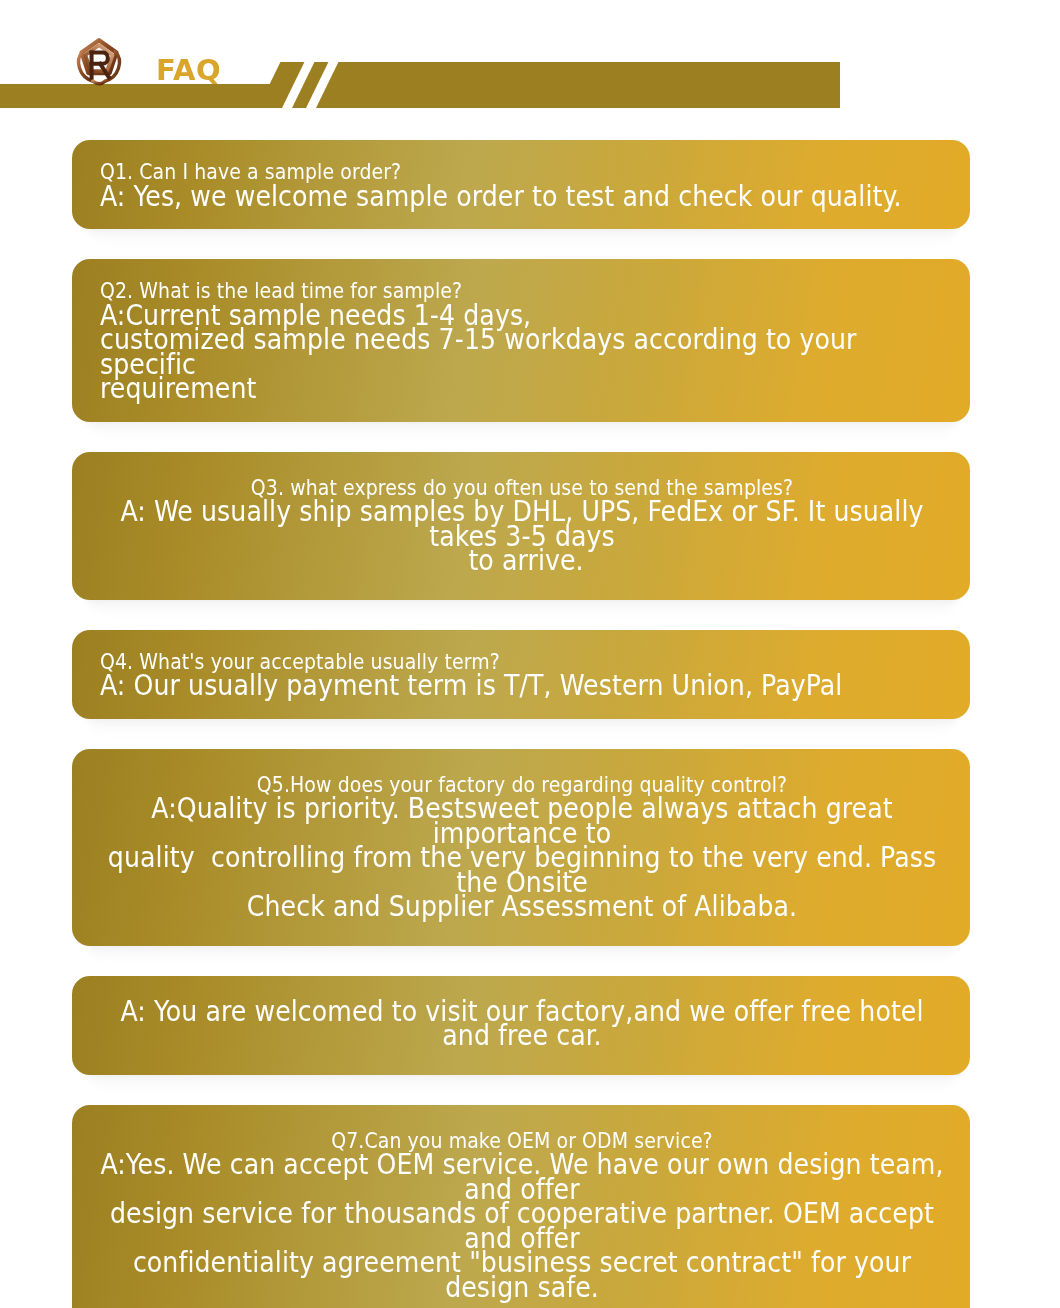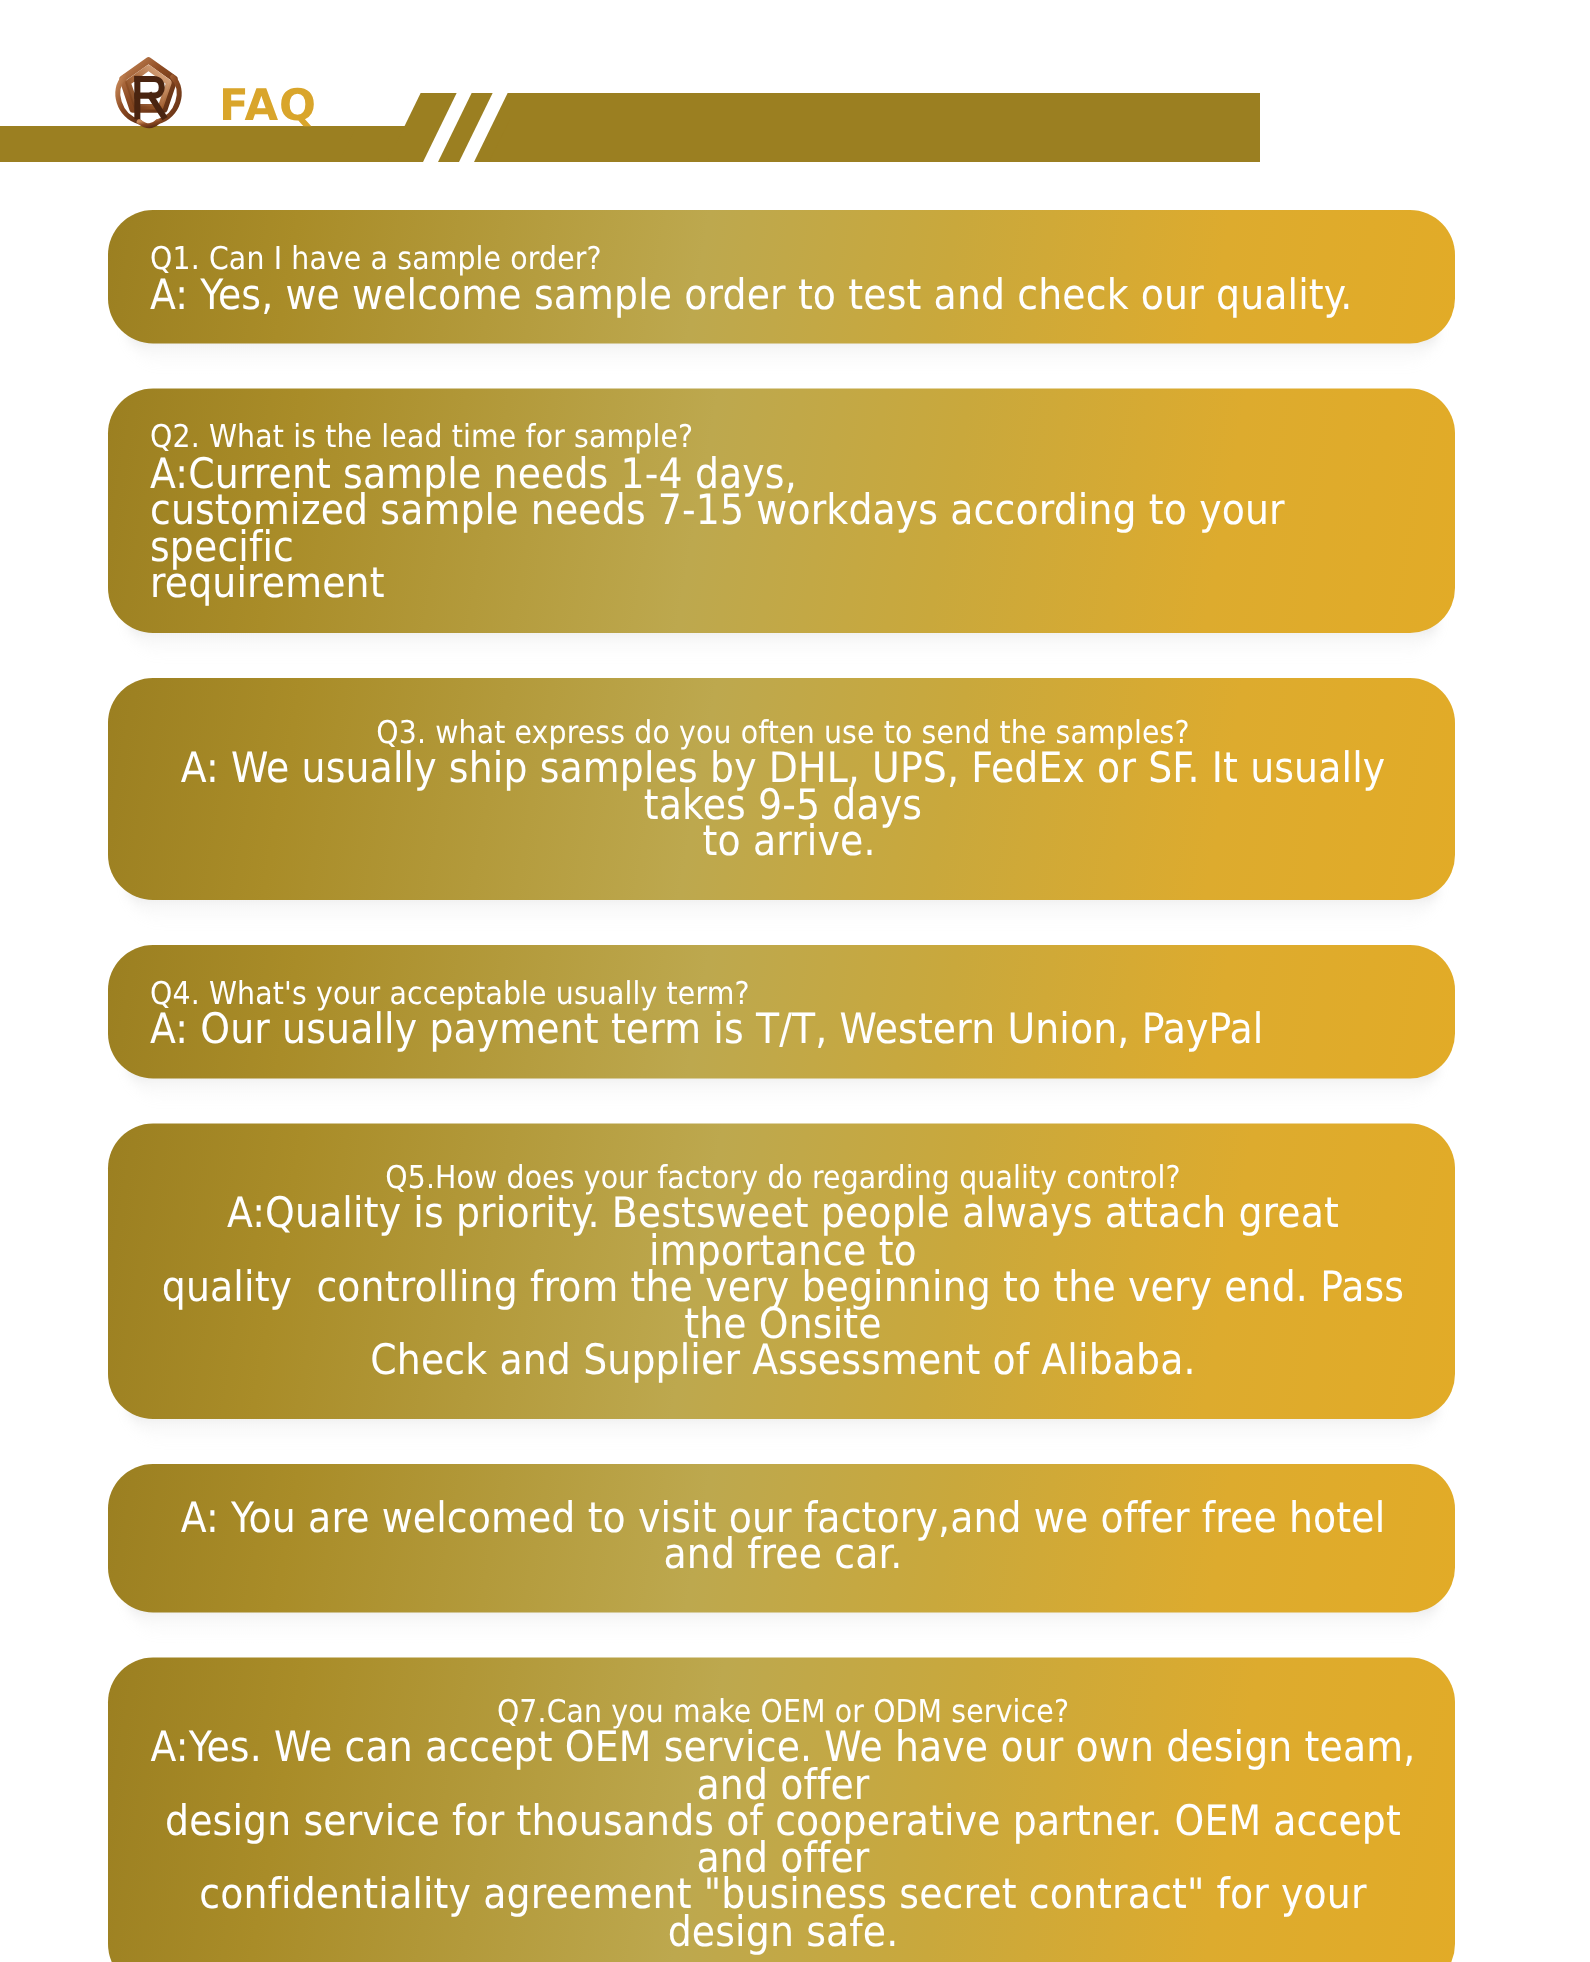--- a/index.html
+++ b/index.html
@@ -74,21 +74,21 @@
 
   .logo {
     position: absolute;
     left: 68px;
     top: 34px;
     width: 62px;
     height: 62px;
   }
   .faq-title {
     position: absolute;
-    left: 146px;
+    left: 156px;
     top: 56px;
     font-size: 29px;
     font-weight: bold;
     color: #d9a52b;
     letter-spacing: 0.5px;
     line-height: 1;
     font-family: "DejaVu Sans", "Liberation Sans", sans-serif;
   }
 
   
@@ -100,21 +100,21 @@
   }
   .faq-item {
     position: relative;
     margin: 0 0 30px 0;
   }
   .card {
     position: relative;
     margin-left: 72px;
     width: 898px;
     box-sizing: border-box;
-    border-radius: 30px;
+    border-radius: 18px;
     padding: 20px 26px 20px 28px;
     background: linear-gradient(100deg,
        #9b7f21 0%,
        #a98c28 14%,
        #bda84e 44%,
        #c9a83c 62%,
        #ddab2e 82%,
        #e2ab27 100%);
     color: #ffffff;
     z-index: 2;
@@ -210,21 +210,21 @@
       <div class="aline">A:Current sample needs 1-4 days,
 customized sample needs 7-15 workdays according to your specific
 requirement</div>
     </div>
   </div>
 
   <div class="faq-item">
     <div class="card-shadow"></div>
     <div class="card pad-tall">
       <div class="qline">Q3. what express do you often use to send the samples?</div>
-      <div class="aline">A: We usually ship samples by DHL, UPS, FedEx or SF. It usually takes 9-5 days
+      <div class="aline">A: We usually ship samples by DHL, UPS, FedEx or SF. It usually takes 3-5 days
  to arrive.</div>
     </div>
   </div>
 
   <div class="faq-item">
     <div class="card-shadow"></div>
     <div class="card">
       <div class="qline">Q4. What's your acceptable usually term?</div>
       <div class="aline">A: Our usually payment term is T/T, Western Union, PayPal</div>
     </div>

